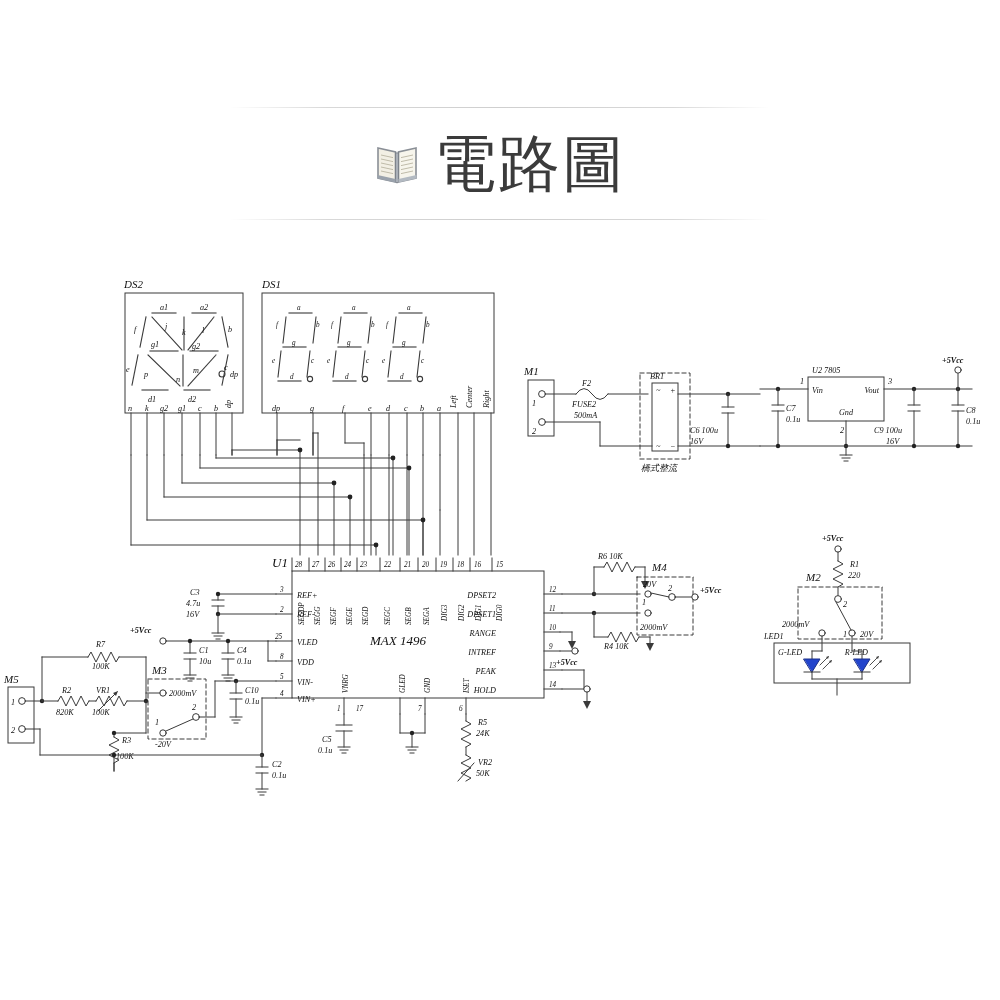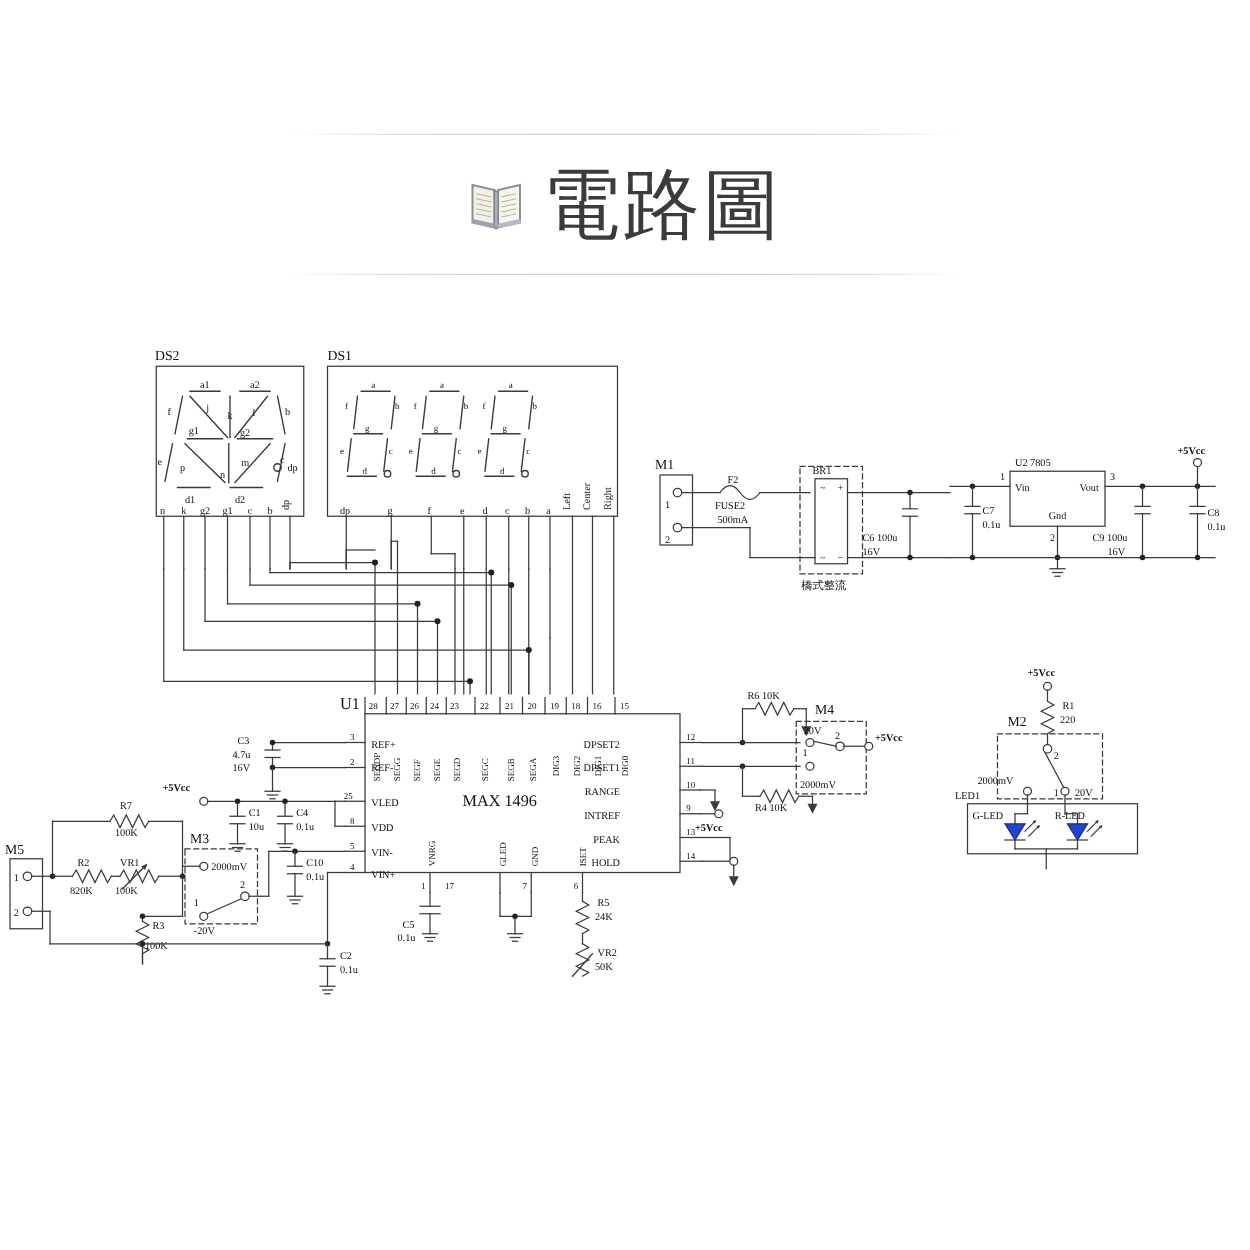--- a/index.html
+++ b/index.html
@@ -15,21 +15,21 @@
   #header .rule.bot{top:112px;}
   #header .inner{position:absolute;left:0;top:0;width:1000px;height:113px;
                  display:flex;align-items:center;justify-content:center;gap:14px;}
   #header .title{font-family:"DejaVu Sans",sans-serif;font-size:62px;color:#3b3b3b;
                  letter-spacing:2px;line-height:1;font-weight:400;}
 
   
   .bookicon{width:46px;height:44px;position:relative;display:block;}
 
   
-  #sch{position:absolute;left:0;top:255px;width:1000px;height:600px;}
+  #sch{position:absolute;left:0;top:255px;width:1000px;height:600px;font-style:italic;}
   #sch svg{display:block;}
   .lbl{font-family:"Liberation Serif",serif;fill:#111;font-size:9.5px;}
   .lbl.sm{font-size:8.2px;}
   .lbl.xs{font-size:7.2px;}
   .lbl.md{font-size:11px;}
   .lbl.lg{font-size:13px;}
   .lbl.b{font-weight:bold;}
   .lbl.cjk{font-family:"DejaVu Sans",sans-serif;font-size:9px;}
 </style>
 </head>

